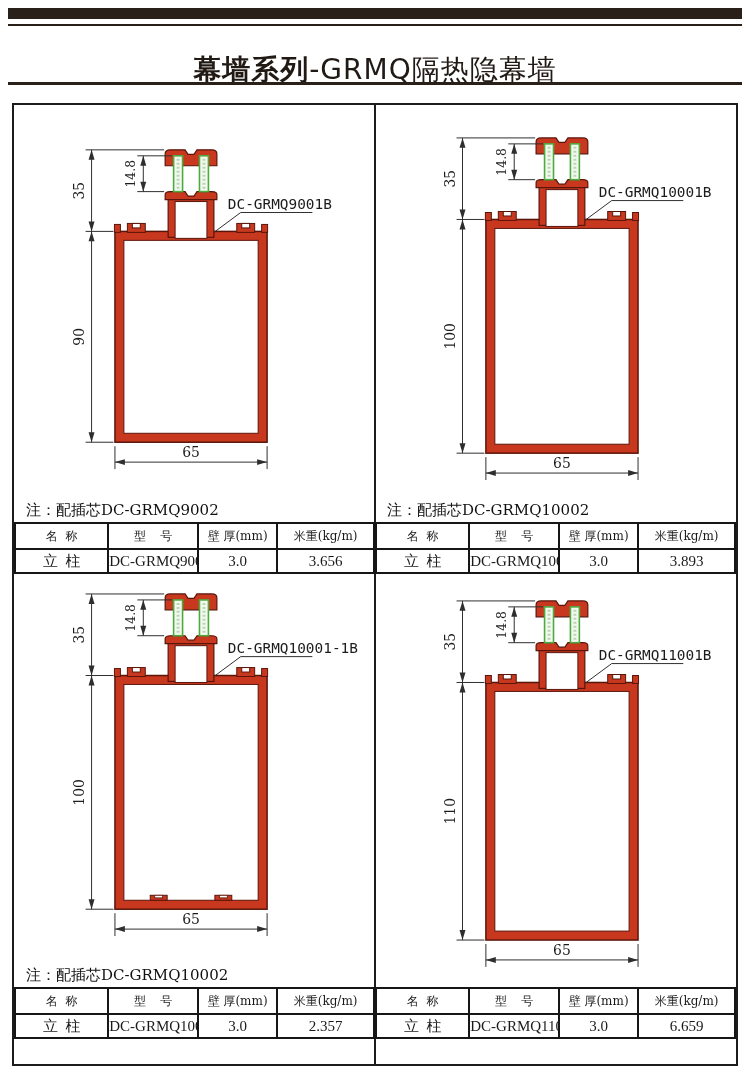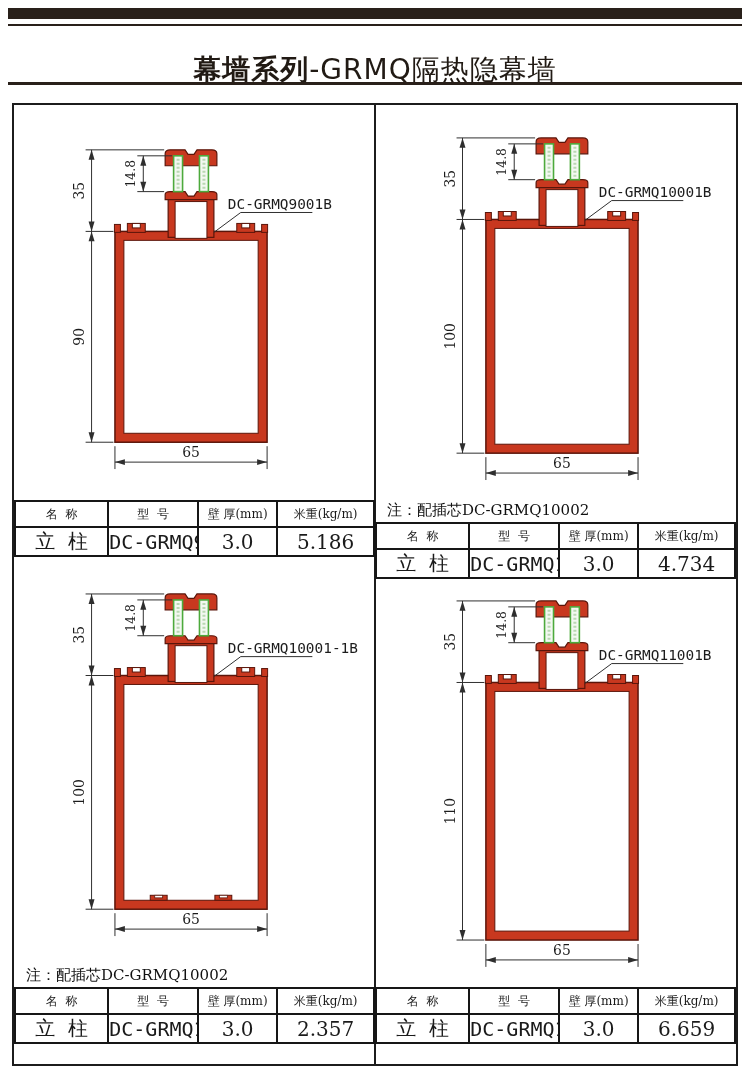--- a/index.html
+++ b/index.html
@@ -17,23 +17,23 @@
            border:2px solid #1c1c1c;box-sizing:border-box;
            display:grid;grid-template-columns:1fr 1fr;grid-template-rows:465px 1fr;}
   .vdivider{position:absolute;left:50%;top:0;bottom:0;width:2px;margin-left:-1px;background:#1c1c1c;}
   .quad{position:relative;overflow:visible;}
   svg.draw{display:block;width:100%;height:395px;overflow:visible;}
   .note{height:22px;line-height:20px;padding-left:12px;font-size:15px;color:#101010;white-space:pre;}
   table.spec{width:100%;border-collapse:collapse;table-layout:fixed;}
   table.spec th,table.spec td{border:2px solid #161616;text-align:center;white-space:pre;
         overflow:hidden;padding:0;}
   table.spec th{height:24px;font-size:12px;font-weight:normal;}
-  table.spec td{height:22px;font-size:20px;}
+  table.spec td{height:22px;font-size:15px;font-family:Liberation Serif, serif;}
   td.model{font-family:"DejaVu Sans Mono","Liberation Mono",monospace;font-size:13px;}
-  th.c1{width:26%;} th.c2{width:25%;} th.c3{width:22%;} th.c4{width:27%;margin-top:25px;}
+  th.c1{width:26%;} th.c2{width:25%;font-family:Liberation Mono, monospace;} th.c3{width:22%;} th.c4{width:27%;margin-top:25px;}
 </style>
 </head>
 <body>
 
 <div class="bar-thick"></div>
 <div class="bar-thin"></div>
 <div class="title"><span class="t-bold">幕墙系列</span><span class="t-rest">-GRMQ隔热隐幕墙</span></div>
 <div class="title-underline"></div>
 
 <div class="content">
@@ -75,35 +75,36 @@
         <text x="122" y="68" fill="#1c1c1c" font-size="12.5" font-family="&quot;DejaVu Serif&quot;,&quot;Liberation Serif&quot;,serif" text-anchor="middle" transform="rotate(-90 122 68)">14.8</text>
         <line x1="101.5" y1="342" x2="101.5" y2="365" stroke="#2e2e2e" stroke-width="1"></line>
         <line x1="254.5" y1="342" x2="254.5" y2="365" stroke="#2e2e2e" stroke-width="1"></line>
         <line x1="101.5" y1="358" x2="254.5" y2="358" stroke="#2e2e2e" stroke-width="1"></line>
         <polygon points="101.5,358 111.5,355 111.5,361" fill="#2e2e2e"></polygon>
         <polygon points="254.5,358 244.5,355 244.5,361" fill="#2e2e2e"></polygon>
         <text x="178" y="353" fill="#1c1c1c" font-size="14" font-family="&quot;DejaVu Serif&quot;,&quot;Liberation Serif&quot;,serif" text-anchor="middle">65</text>
         <polyline points="201,127 228,107 300,107" fill="none" stroke="#2e2e2e" stroke-width="1"></polyline>
         <text x="215" y="103" fill="#1c1c1c" font-size="14.5" font-family="&quot;DejaVu Sans Mono&quot;,&quot;Liberation Mono&quot;,monospace" text-anchor="start">DC-GRMQ9001B</text>
       </svg>
+    <div class="note">注：配插芯DC-GRMQ9002</div>
     <table class="spec">
       <thead>
           <tr>
         <th class="c1">名  称</th>
         <th class="c2">型  号</th>
         <th class="c3">壁 厚(mm)</th>
         <th class="c4">米重(kg/m)</th>
       </tr>
         </thead>
       <tbody>
           <tr>
         <td>立  柱</td>
         <td class="model">DC-GRMQ9001</td>
         <td>3.0</td>
-        <td>5.186</td>
+        <td>3.656</td>
       </tr>
         </tbody>
     </table>
   </section>
 
   <section class="quad">
     <svg class="draw" viewBox="0 0 363 395">
         <rect x="111.5" y="114" width="153" height="235" fill="#c8381f" stroke="#5a150a" stroke-width="1.5"></rect>
         <rect x="111" y="107" width="6" height="8" fill="#c8381f" stroke="#5a150a" stroke-width="1"></rect>
         <rect x="124" y="106" width="18" height="9" fill="#c8381f" stroke="#5a150a" stroke-width="1"></rect>
@@ -153,21 +154,21 @@
         <th class="c2">型  号</th>
         <th class="c3">壁 厚(mm)</th>
         <th class="c4">米重(kg/m)</th>
       </tr>
         </thead>
       <tbody>
           <tr>
         <td>立  柱</td>
         <td class="model">DC-GRMQ10001</td>
         <td>3.0</td>
-        <td>4.734</td>
+        <td>3.893</td>
       </tr>
         </tbody>
     </table>
   </section>
 
   <section class="quad">
     <svg class="draw" viewBox="0 0 363 395">
         <rect x="101.5" y="105" width="153" height="235" fill="#c8381f" stroke="#5a150a" stroke-width="1.5"></rect>
         <rect x="101" y="98" width="6" height="8" fill="#c8381f" stroke="#5a150a" stroke-width="1"></rect>
         <rect x="114" y="97" width="18" height="9" fill="#c8381f" stroke="#5a150a" stroke-width="1"></rect>

